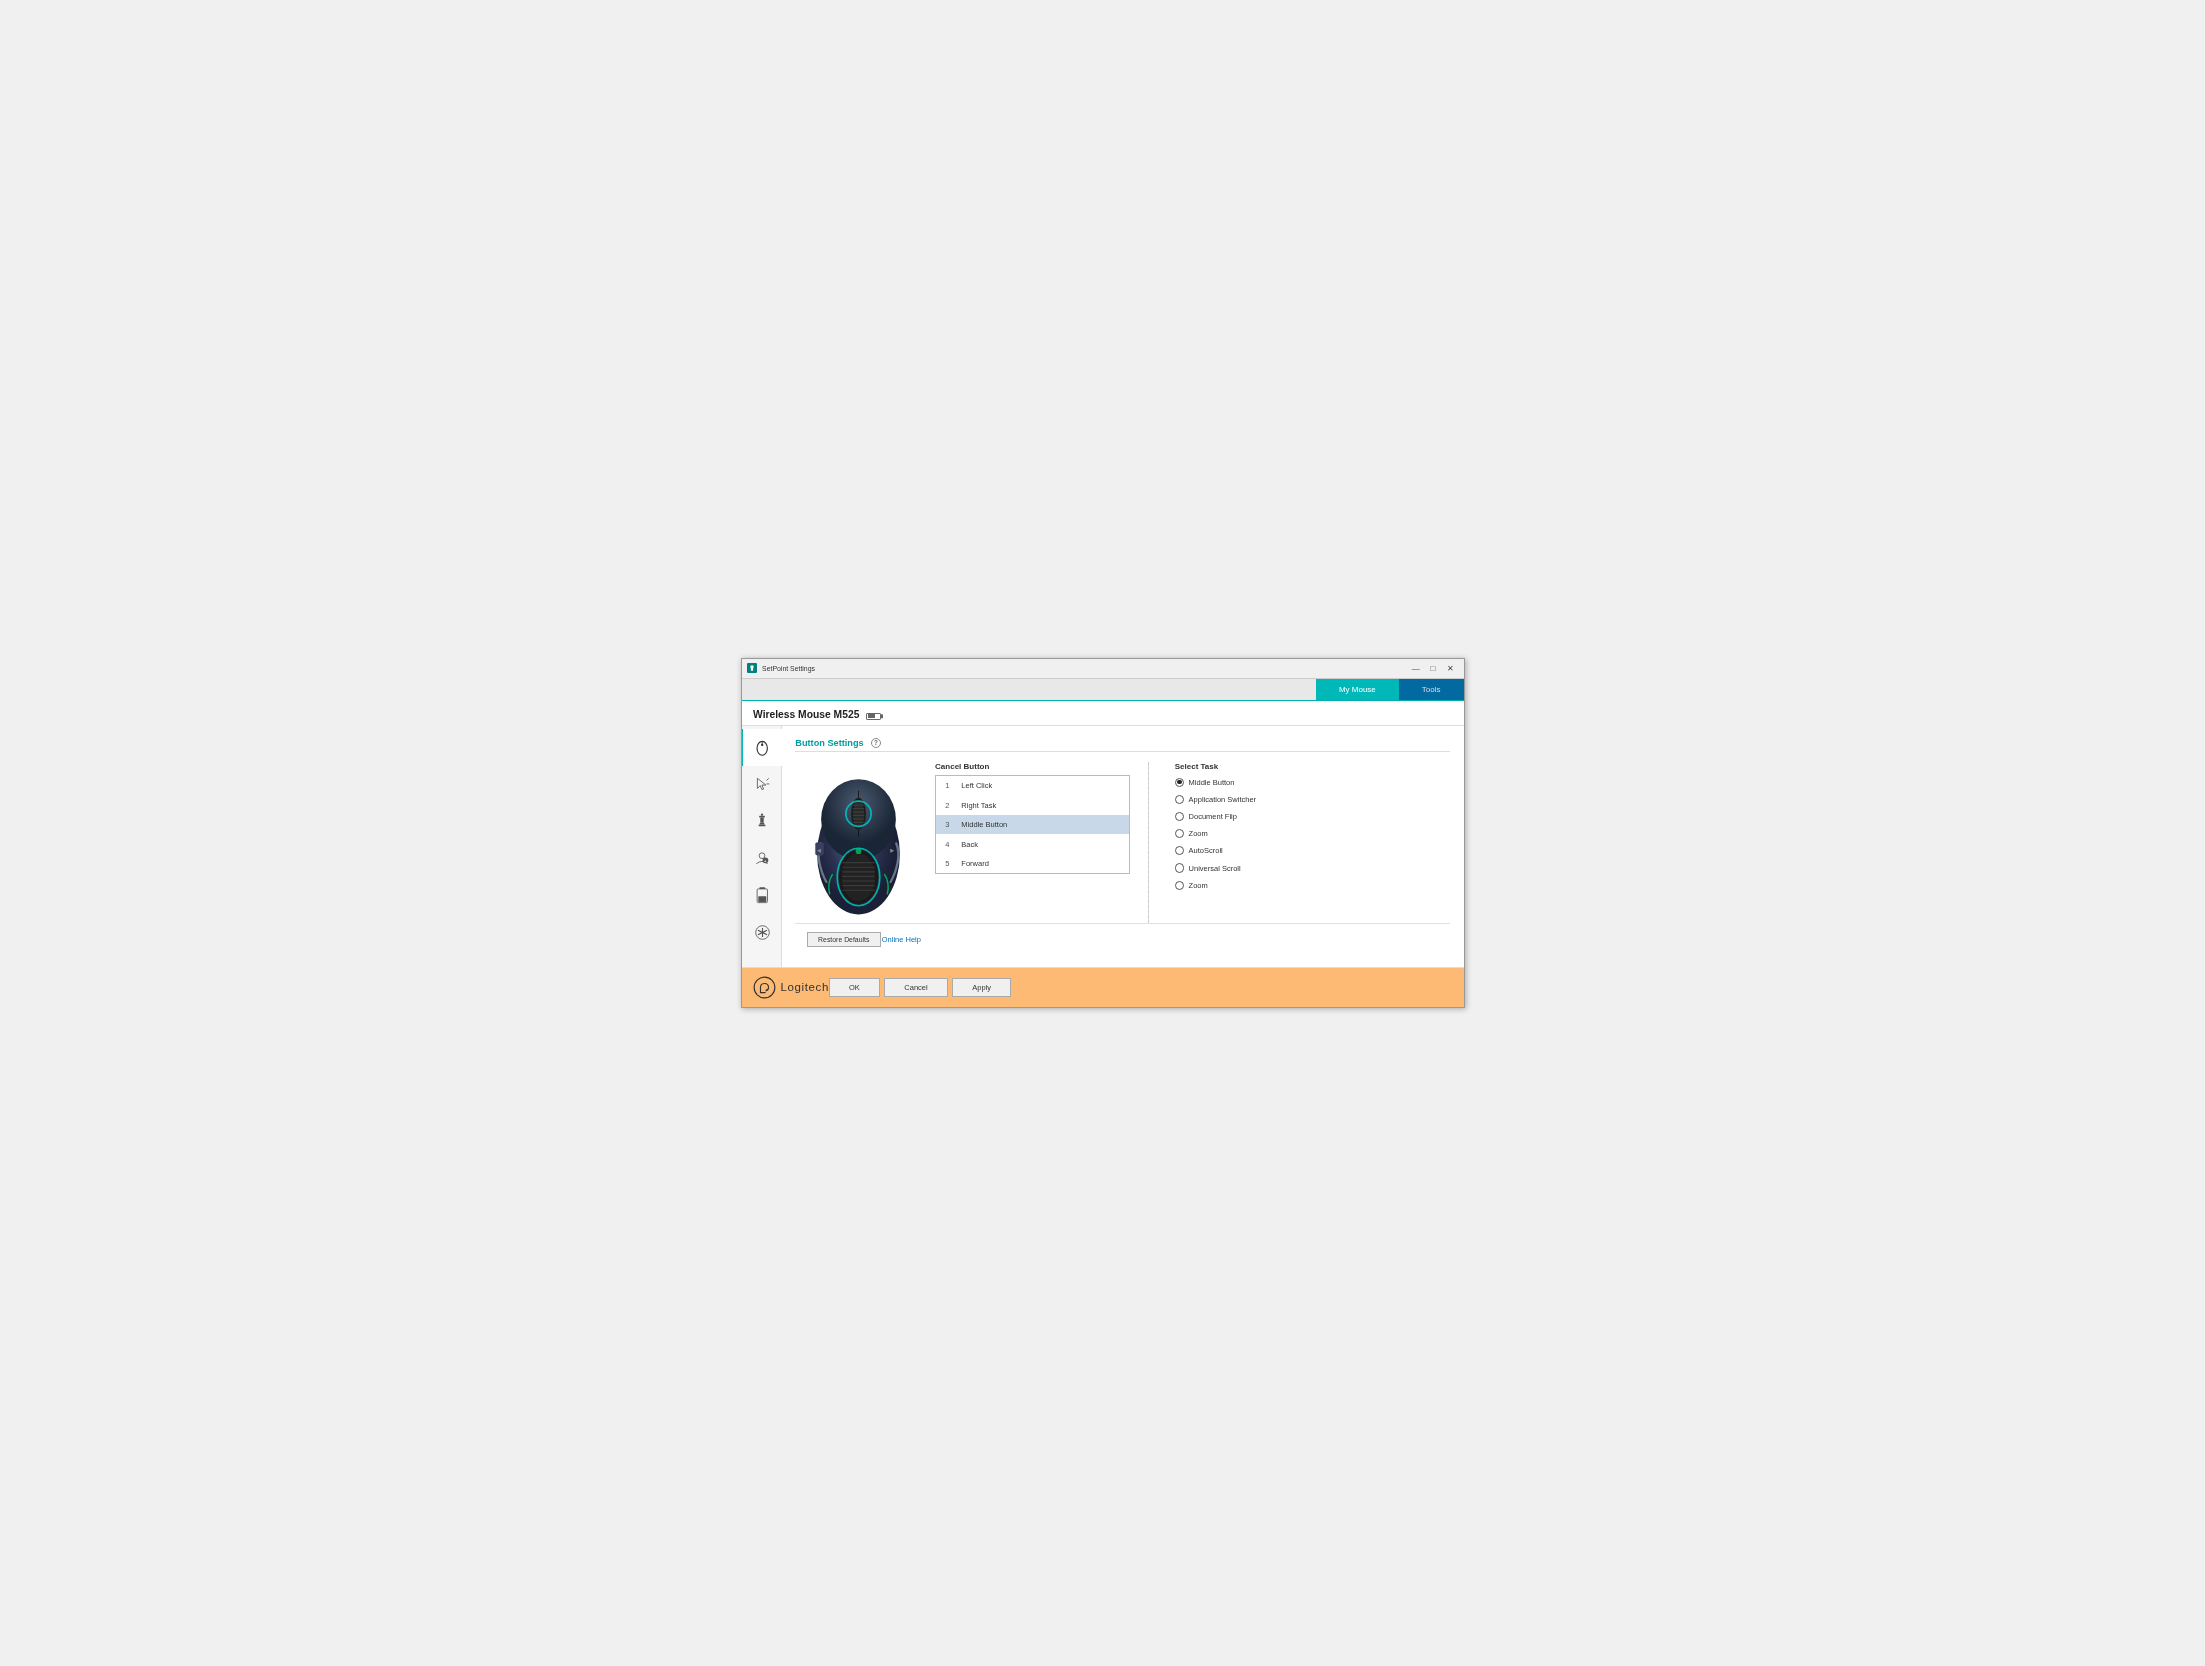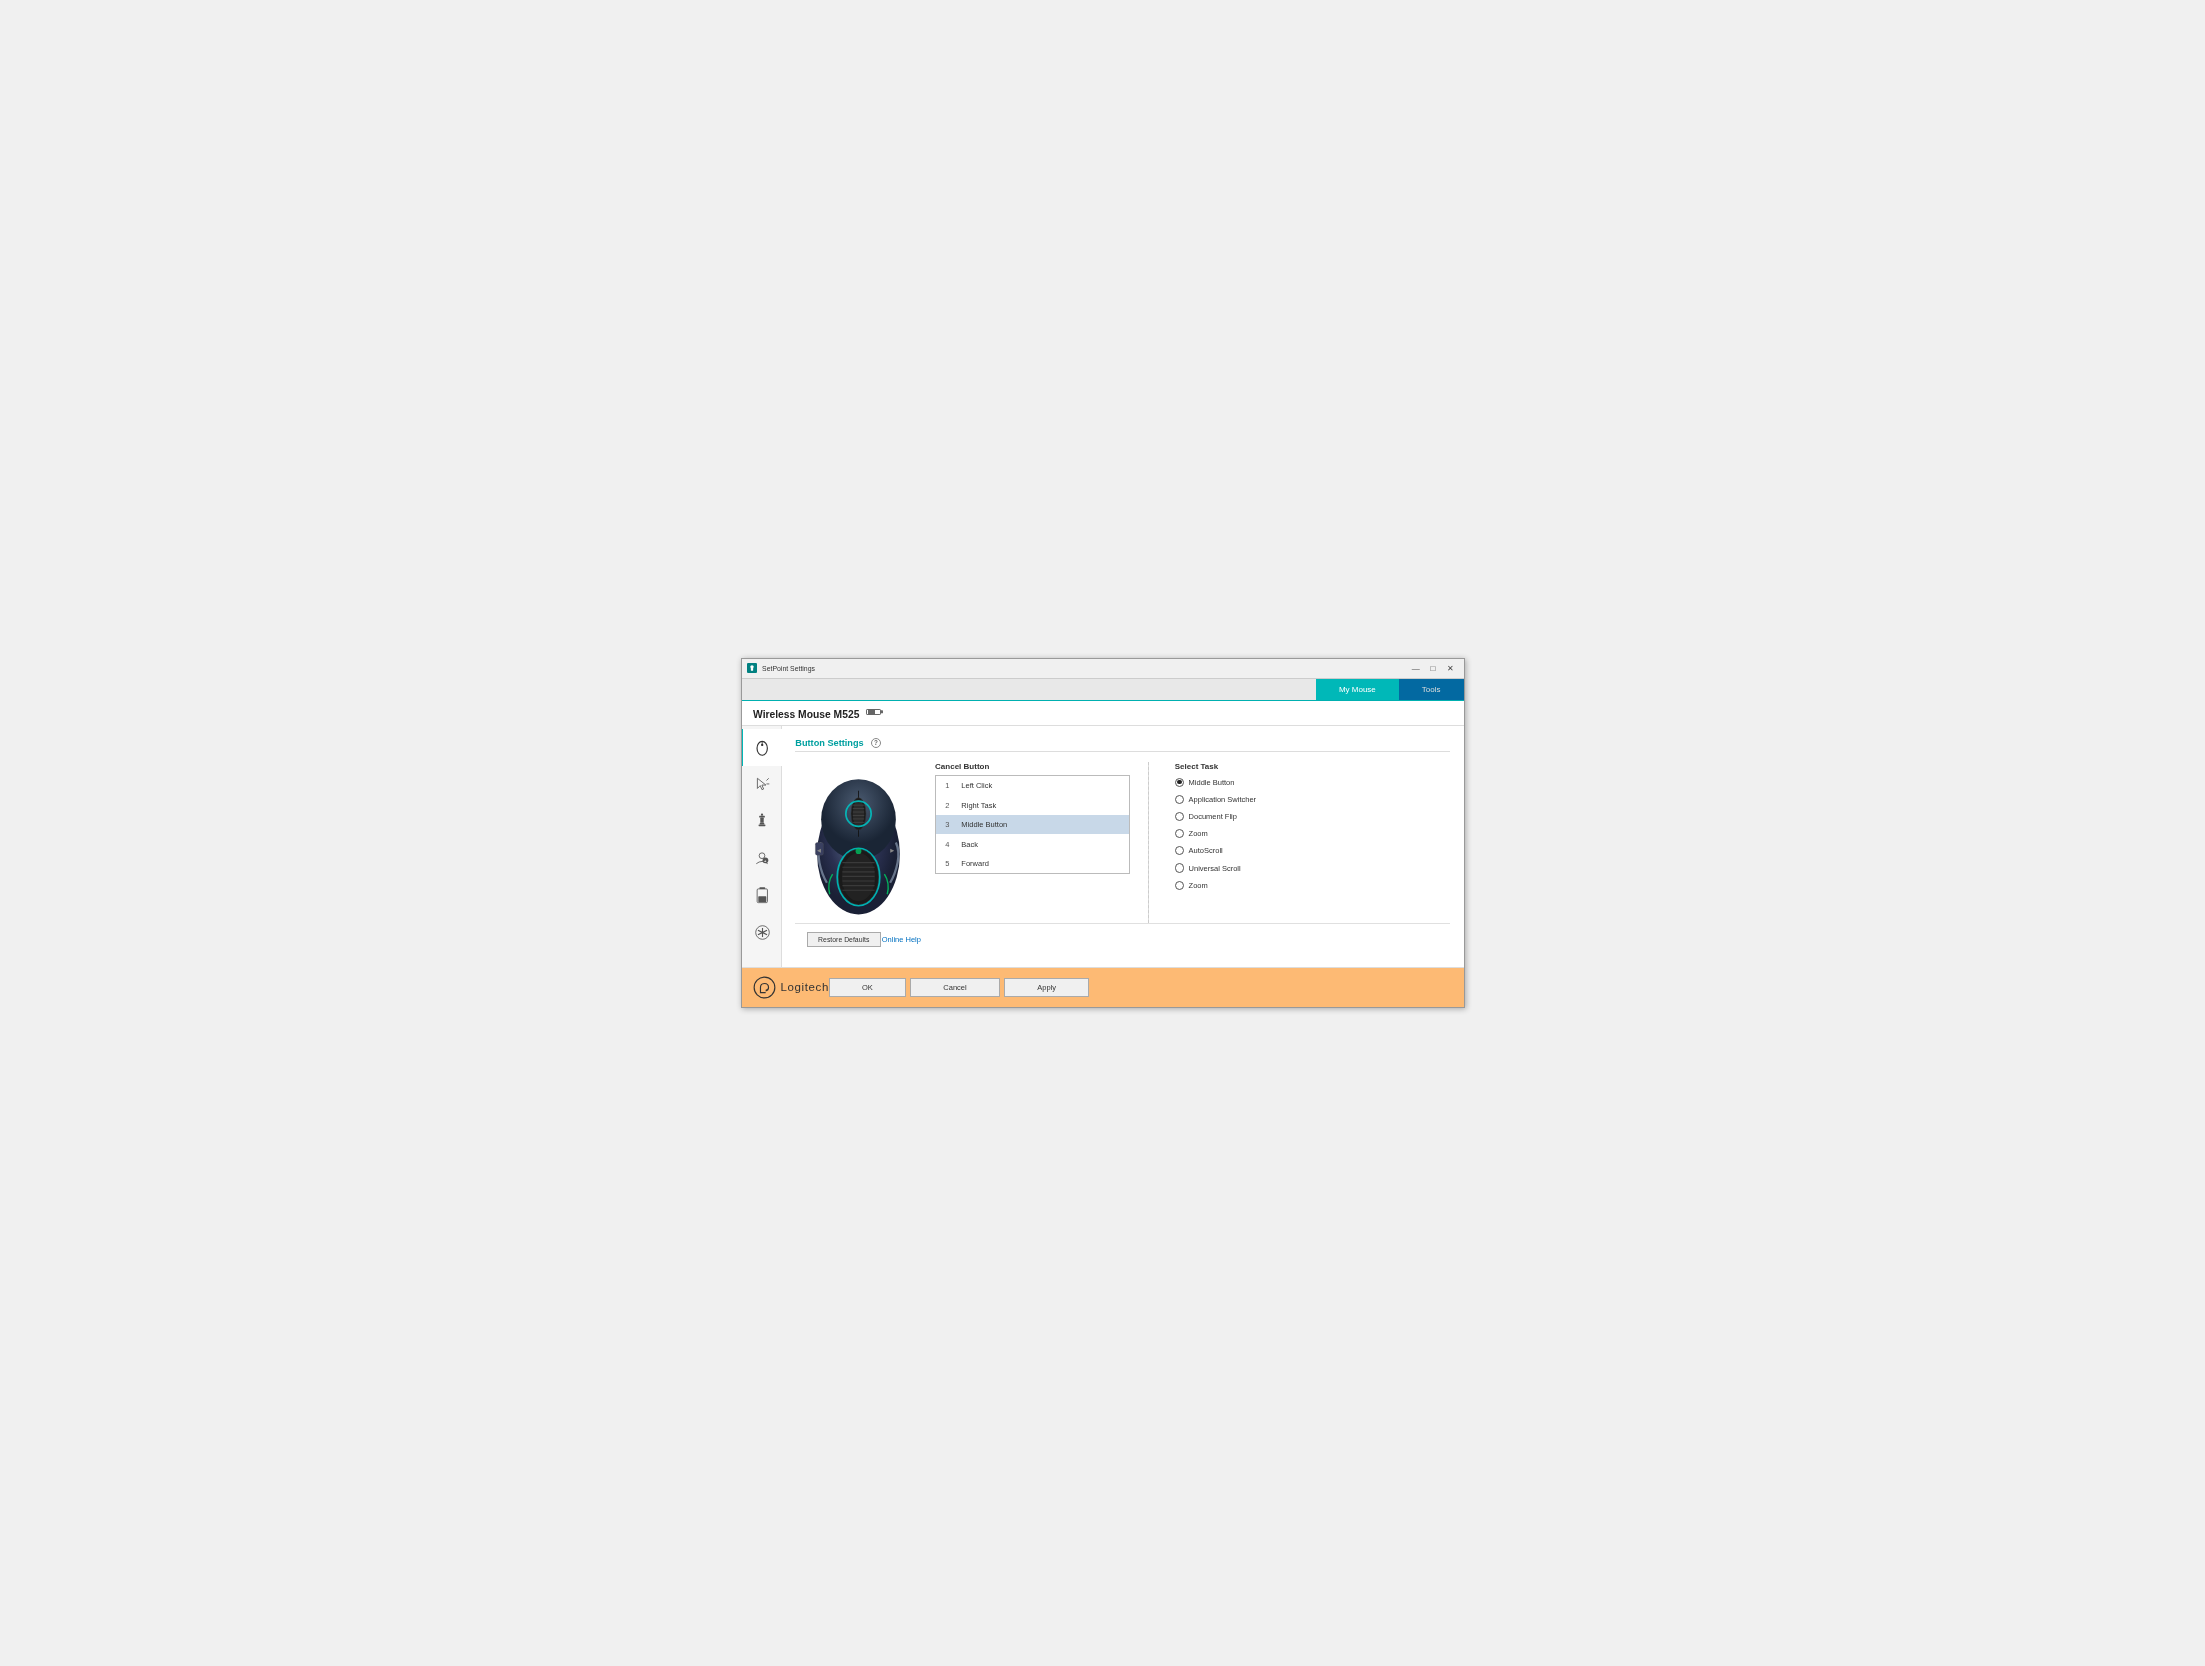--- a/index.html
+++ b/index.html
@@ -90,21 +90,21 @@
       display: flex;
       flex-direction: column;
       flex: 1;
       padding: 0;
     }
 
     
     .device-header {
       padding: 8px 11.5px 5.7px 11.5px;
       display: flex;
-      align-items: flex-start;
+      align-items: flex-end;
       gap: 6.9px;
       border-bottom: 0.6px solid #ddd;
     }
     .device-name {
       font-size: 10.3px;
       font-weight: bold;
       color: #222;
     }
     .battery-icon {
       display: inline-flex;
@@ -329,21 +329,21 @@
       gap: 4.6px;
       font-size: 12.6px;
       font-weight: 300;
       color: #333;
     }
     .footer-buttons {
       display: flex;
       gap: 4.6px;
     }
     .footer-btn {
-      padding: 4px 32px;
+      padding: 4px 19px;
       border: 0.6px solid #aaa;
       background: #f0f0f0;
       cursor: pointer;
       font-size: 7.5px;
       color: #333;
     }
   </style>
 </head>
 <body>
 

